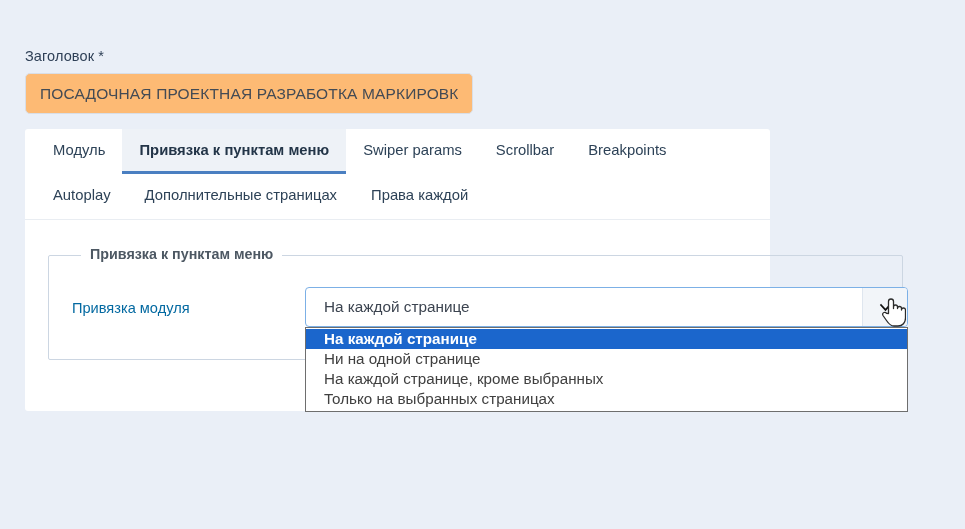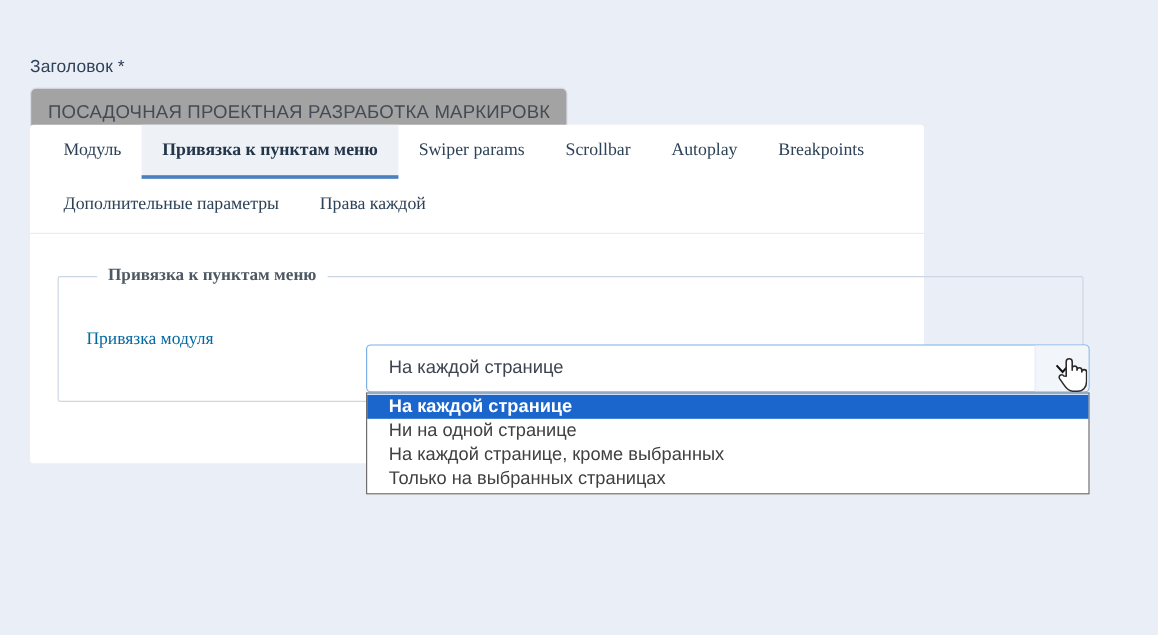--- a/index.html
+++ b/index.html
@@ -29,41 +29,40 @@
     color: #2f4057;
     letter-spacing: 0.1px;
     margin-bottom: 9px;
     white-space: nowrap;
   }
   .title-input {
     display: block;
     box-sizing: border-box;
     width: 448px;
     height: 41px;
-    background: #a3a3a3;
+    background: #fdba74;
     border: 1px solid #d9dee6;
     border-radius: 5px;
     font-family: "Liberation Sans", sans-serif;
     font-size: 15.5px;
     color: #444b54;
     padding: 0 14px;
     outline: none;
     letter-spacing: 0.15px;
   }
 
   
   .panel {
     position: absolute;
     left: 25px;
-    top: 104px;
+    top: 129px;
     width: 745px;
     height: 282px;
     background: #ffffff;
     border-radius: 3px;
-    font-family: Liberation Serif, serif;
   }
 
   
   .tabs {
     display: flex;
     flex-wrap: wrap;
     align-items: flex-start;
     padding: 0 11px;
     border-bottom: 1px solid #e9edf2;
     position: relative;
@@ -210,23 +209,23 @@
   <input class="title-input" type="text" value="ПОСАДОЧНАЯ ПРОЕКТНАЯ РАЗРАБОТКА МАРКИРОВК" style="">
 </div>
 
 <div class="panel">
 
   <div class="tabs">
     <div class="tab">Модуль</div>
     <div class="tab active">Привязка к пунктам меню</div>
     <div class="tab">Swiper params</div>
     <div class="tab">Scrollbar</div>
+    <div class="tab">Breakpoints</div>
     <div class="tab">Autoplay</div>
-    <div class="tab">Breakpoints</div>
-    <div class="tab">Дополнительные параметры</div>
+    <div class="tab">Дополнительные страницах</div>
     <div class="tab">Права каждой</div>
   </div>
 
   <div class="fieldset">
     <div class="fieldset-legend">Привязка к пунктам меню</div>
     <div class="row">
       <div class="row-label">Привязка модуля</div>
     </div>
   </div>
 

